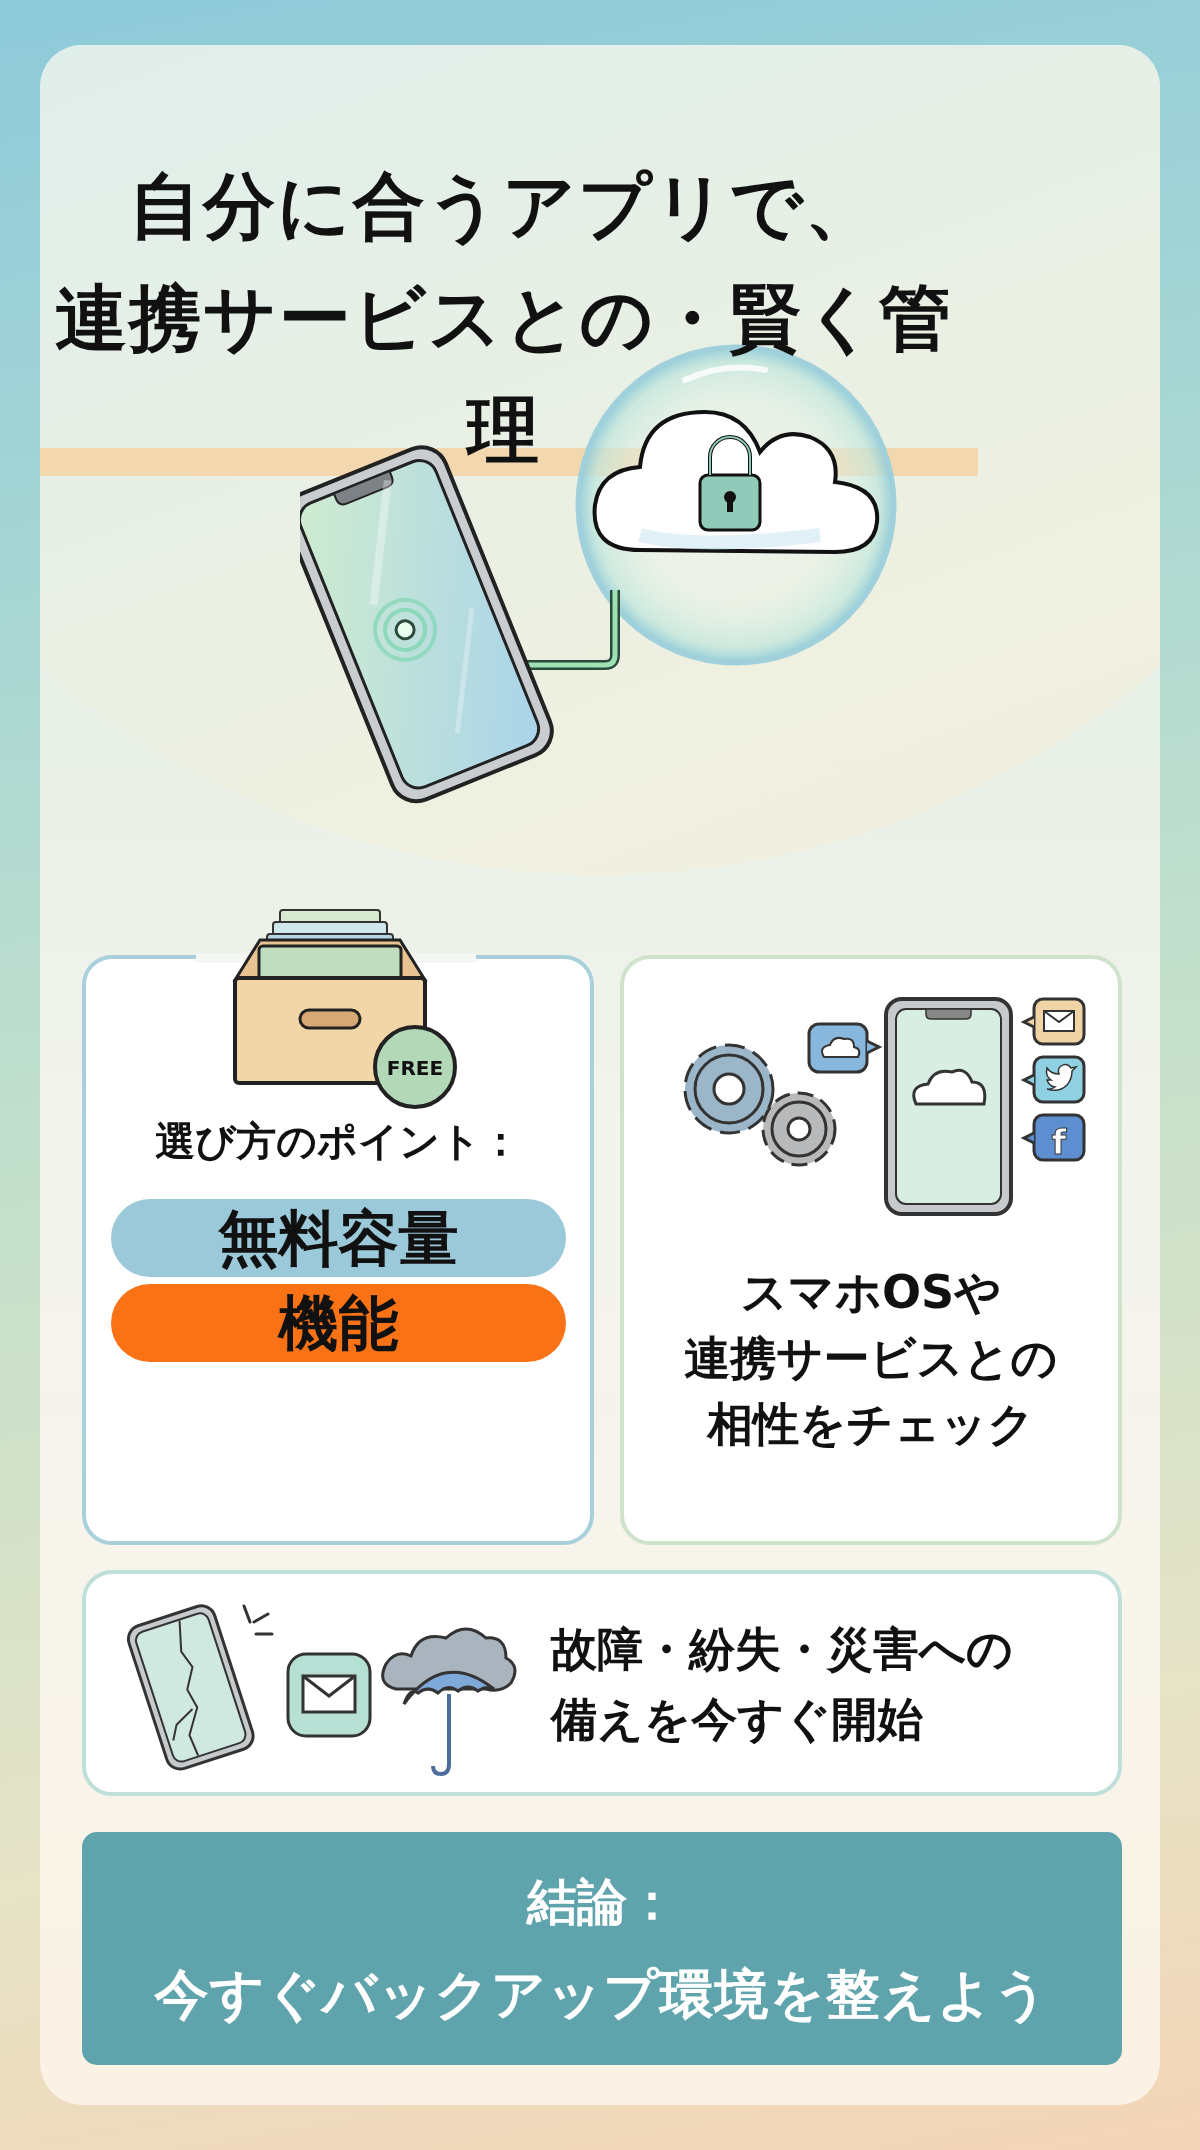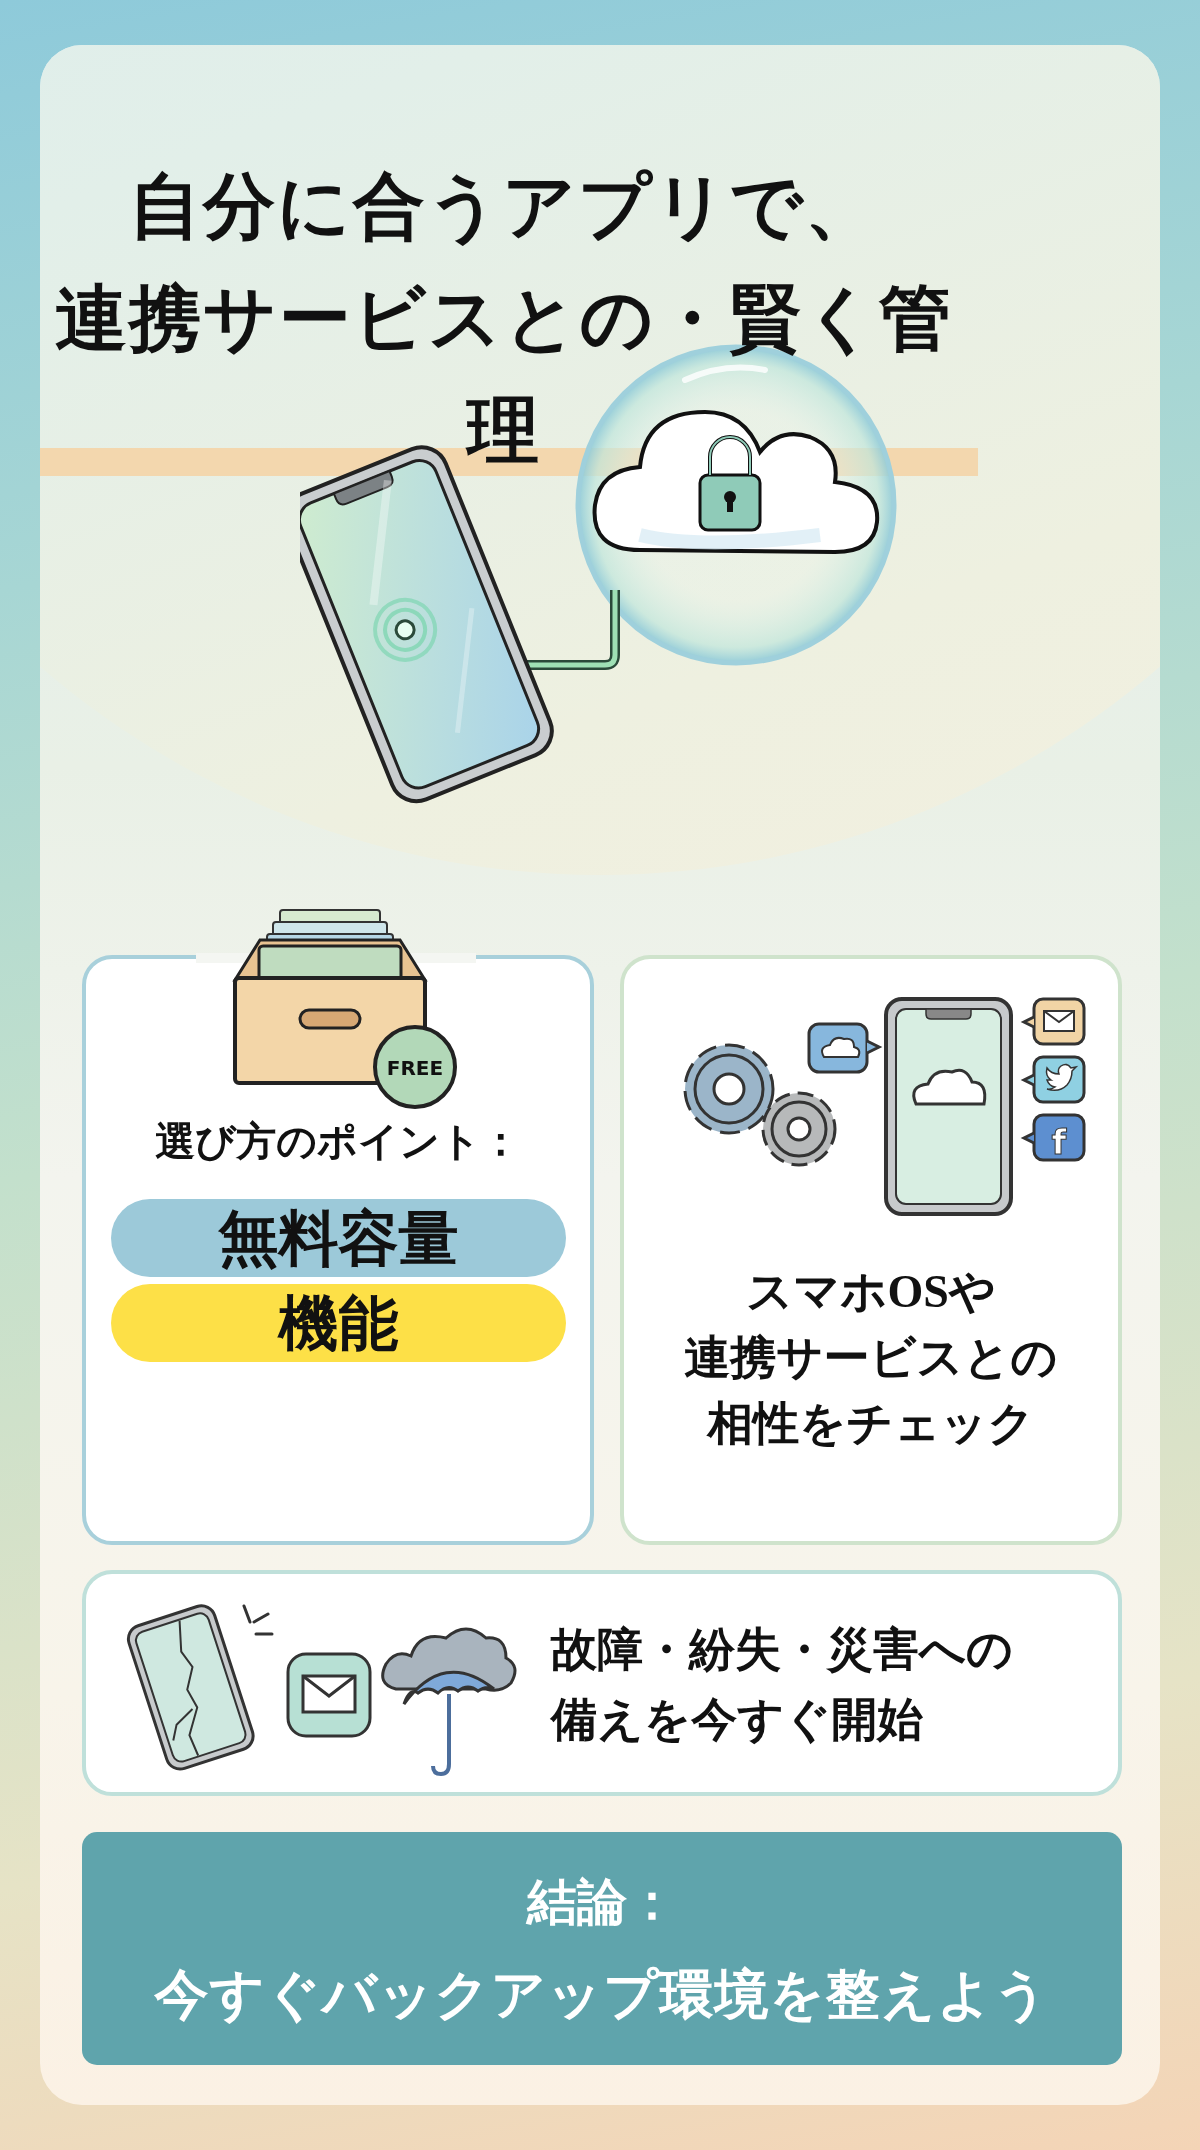--- a/index.html
+++ b/index.html
@@ -49,27 +49,27 @@
   }
   .points-label {
     position: absolute; left: 0; top: 155px; width: 100%; text-align: center;
     font-size: 40px; font-weight: 700; color: #111;
   }
   .pill {
     position: absolute; left: 25px; width: 455px; height: 78px; border-radius: 39px;
     text-align: center; font-size: 60px; font-weight: 900; line-height: 78px; color: #111;
   }
   .pill-1 { top: 240px; background: #9cc9d9; }
-  .pill-2 { top: 325px; background: #fde047; }
+  .pill-2 { top: 325px; background: #f97316; }
   .pill-3 { top: 410px; background: #a9d6d3; }
 
   .right-ill { position: absolute; left: 30px; top: 20px; }
   .right-text {
     position: absolute; left: 0; top: 300px; width: 100%; text-align: center;
-    font-size: 46px; font-weight: 700; line-height: 66px; color: #111; font-family: Liberation Serif, serif;
+    font-size: 46px; font-weight: 700; line-height: 66px; color: #111;
   }
 
   .wide-ill { position: absolute; left: 40px; top: 20px; }
   .wide-text {
     position: absolute; left: 465px; top: 40px; font-size: 46px; font-weight: 700;
     line-height: 70px; color: #111;
   }
 
   .conclusion {
     position: absolute; left: 42px; top: 1787px; width: 1040px; height: 233px;

